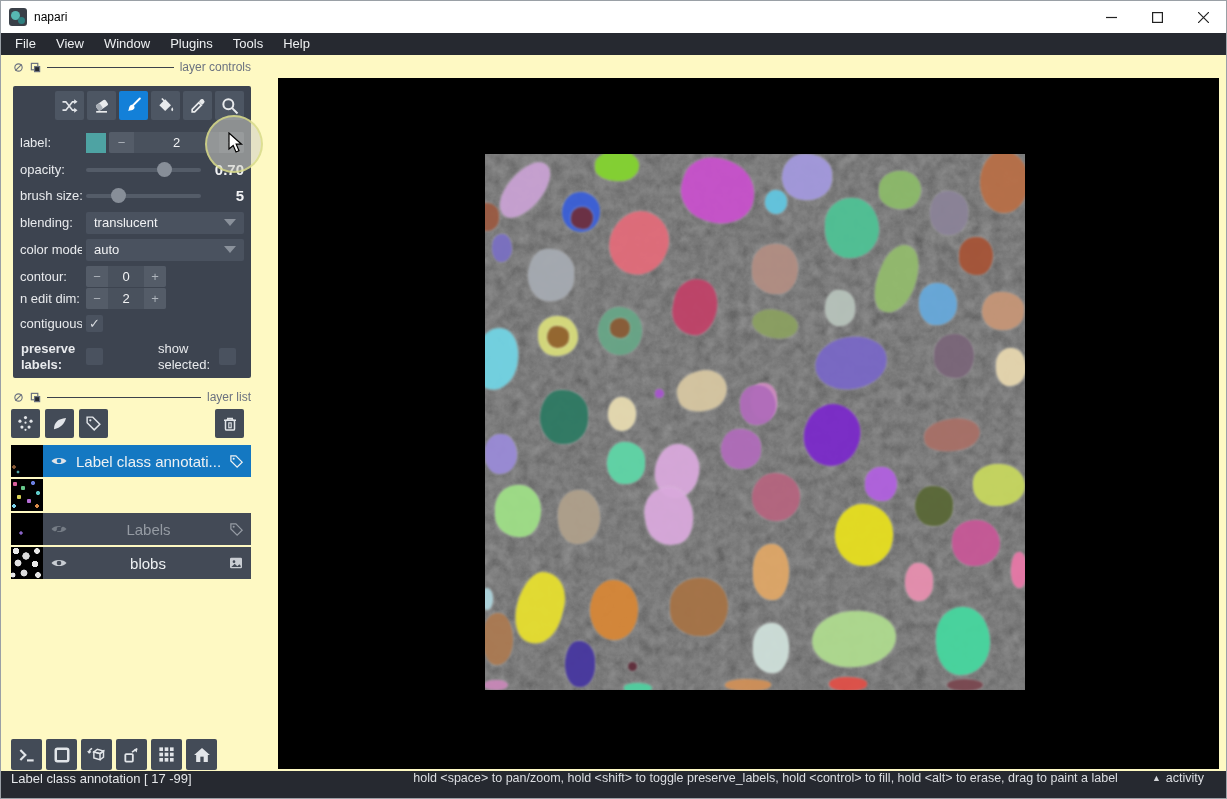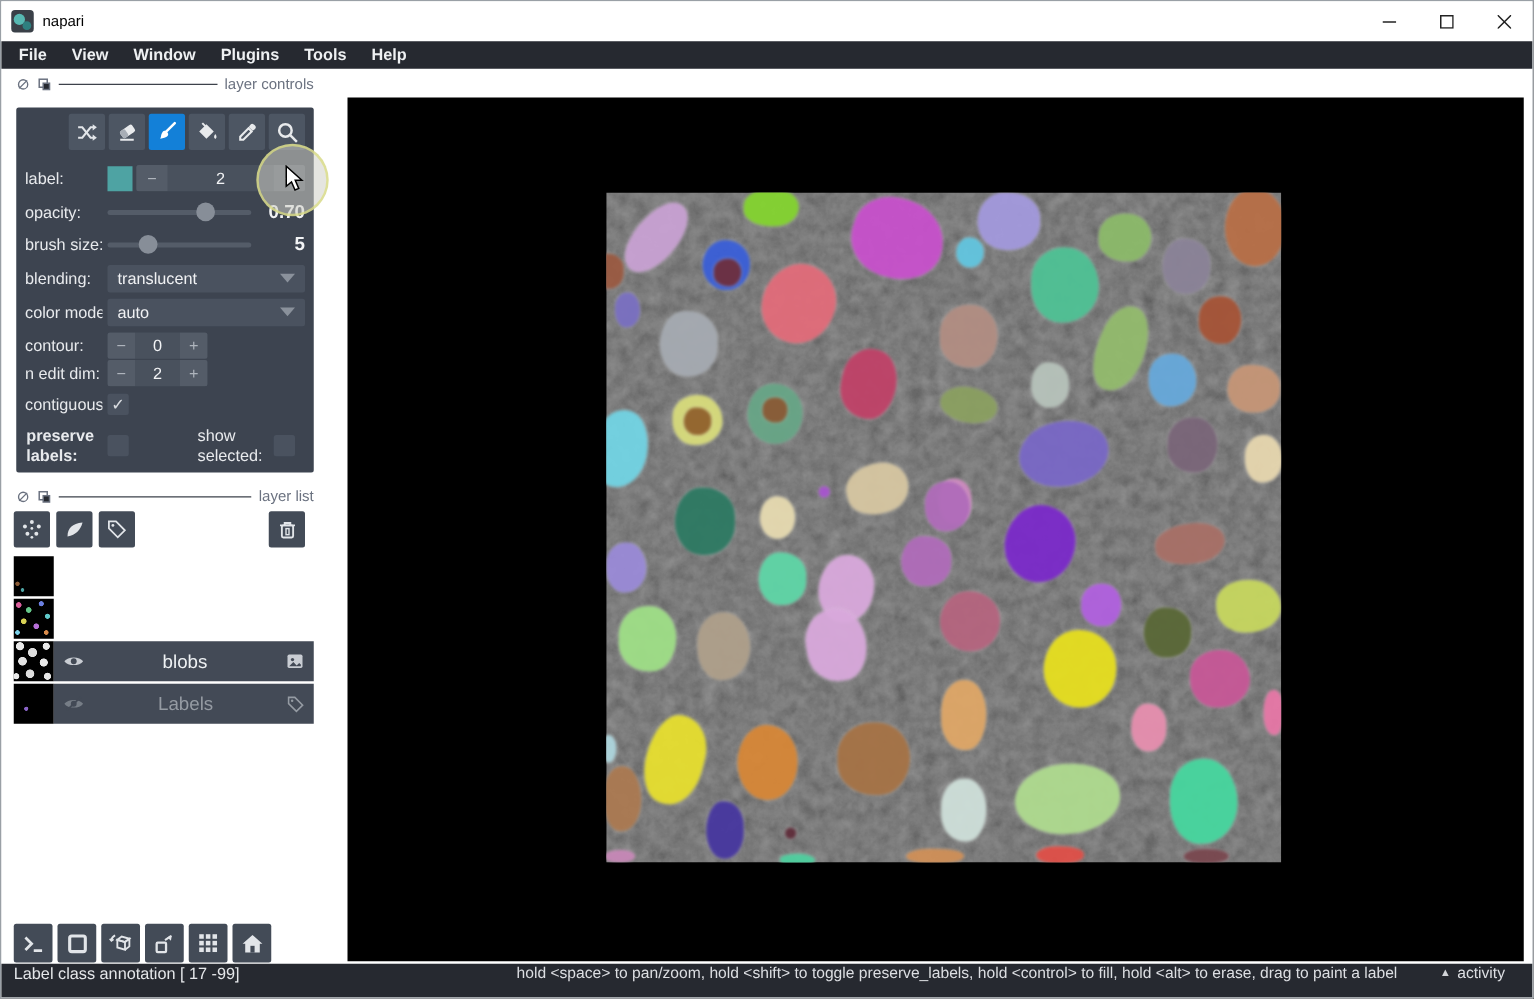--- a/index.html
+++ b/index.html
@@ -1,33 +1,33 @@
 <!DOCTYPE html>
 <html><head>
 <meta charset="utf-8">
 <style>
   * { margin:0; padding:0; box-sizing:border-box; }
   html,body { background:#111; }
   body { font-family:"Liberation Sans","DejaVu Sans",sans-serif; }
-  .window { position:relative; width:1227px; height:799px; background:#ffffff; border:1px solid #9aa0a6; overflow:hidden; }
+  .window { position:relative; width:1227px; height:799px; background:#fef9c3; border:1px solid #9aa0a6; overflow:hidden; }
 
   
   .titlebar { height:32px; background:#ffffff; display:flex; align-items:center; padding-left:8px; }
   .app-logo { width:18px; height:18px; border-radius:3px; background:#3a4048; position:relative; margin-right:7px; }
   .app-logo i { position:absolute; border-radius:50%; }
   .app-logo i.b1 { width:9px; height:9px; left:2px; top:3px; background:#57b8b2; }
   .app-logo i.b2 { width:7px; height:7px; right:2px; bottom:2px; background:#2e7f7f; }
   .title-text { font-size:12px; color:#000; }
   .win-controls { margin-left:auto; display:flex; height:100%; }
   .win-btn { width:46px; height:100%; display:flex; align-items:center; justify-content:center; color:#222; }
   .win-btn svg { display:block; }
 
   
   .menubar { height:22px; background:#262930; display:flex; align-items:center; padding-left:4px; }
-  .menu-item { color:#eef0f2; font-size:13px; padding:4px 10px; line-height:22px;font-weight:bold; }
+  .menu-item { color:#eef0f2; font-size:13px; padding:4px 10px; line-height:22px; }
 
   
   .main { display:flex; height:716px; }
   .panel { width:277px; flex:0 0 277px; position:relative; }
 
   .dock-header { position:absolute; left:12px; right:27px; height:16px; display:flex; align-items:center; gap:6px; }
   .dock-header .hline { flex:1; height:1px; background:#3d424b; }
   .dock-title { color:#6b7280; font-size:12px; }
 
   .controls-box { position:absolute; left:12px; top:31px; width:238px; height:292px; background:#3d4450; border-radius:2px; padding:5px 7px; display:flex; flex-direction:column; }
@@ -344,61 +344,76 @@
             <path d="M9 7 V4.5 h6 V7" stroke="#e2e5e9" stroke-width="2" fill="none"></path>
             <rect x="6" y="7" width="12" height="13" rx="1.5" stroke="#e2e5e9" stroke-width="2" fill="none"></rect>
             <rect x="10.4" y="10.5" width="3.2" height="6.5" stroke="#e2e5e9" stroke-width="1.5" fill="none"></rect>
           </svg>
         </span>
 
       <div class="layers">
 
         <div class="layer-entry">
           <div class="thumb thumb-annotation"></div>
+          <div class="layer-row selected">
+            <span class="eye-wrap">
+                <svg width="18" height="18" viewBox="0 0 24 24">
+                  <path d="M2 12 C5.5 6.5 18.5 6.5 22 12 C18.5 17.5 5.5 17.5 2 12 Z" fill="#dfe3e8"></path>
+                  <circle cx="12" cy="12" r="3.1" fill="#1478c2"></circle>
+                </svg>
+              </span>
+            <span class="layer-name">Label class annotati...</span>
+            <span class="type-wrap">
+                <svg width="15" height="15" viewBox="0 0 24 24">
+                  <path d="M3 3 h8 l10 10 -8 8 L3 11 Z" fill="none" stroke="#eef1f3" stroke-width="2"></path>
+                  <circle cx="7.5" cy="7.5" r="1.6" fill="#eef1f3"></circle>
+                </svg>
+              </span>
+          </div>
         </div>
 
         <div class="layer-entry">
           <div class="thumb thumb-objectseg"></div>
+        </div>
+
+        <div class="layer-entry">
+          <div class="thumb thumb-labels"></div>
+          <div class="layer-row hidden-layer">
+            <span class="eye-wrap">
+                <svg width="18" height="18" viewBox="0 0 24 24">
+                  <path d="M2 12 C5.5 6.5 18.5 6.5 22 12 C18.5 17.5 5.5 17.5 2 12 Z" fill="#767d86"></path>
+                  <circle cx="12" cy="12" r="3.1" fill="#434a56"></circle>
+                  <path d="M4.5 19 L19.5 5" stroke="#434a56" stroke-width="2"></path>
+                </svg>
+              </span>
+            <span class="layer-name">Labels</span>
+            <span class="type-wrap">
+                <svg width="15" height="15" viewBox="0 0 24 24">
+                  <path d="M3 3 h8 l10 10 -8 8 L3 11 Z" fill="none" stroke="#959ba3" stroke-width="2"></path>
+                  <circle cx="7.5" cy="7.5" r="1.6" fill="#959ba3"></circle>
+                </svg>
+              </span>
+          </div>
         </div>
 
         <div class="layer-entry">
           <div class="thumb thumb-blobs"></div>
           <div class="layer-row">
             <span class="eye-wrap">
                 <svg width="18" height="18" viewBox="0 0 24 24">
                   <path d="M2 12 C5.5 6.5 18.5 6.5 22 12 C18.5 17.5 5.5 17.5 2 12 Z" fill="#c9cdd3"></path>
                   <circle cx="12" cy="12" r="3.1" fill="#434a56"></circle>
                 </svg>
               </span>
             <span class="layer-name">blobs</span>
             <span class="type-wrap">
                 <svg width="16" height="16" viewBox="0 0 24 24">
                   <rect x="3" y="4" width="18" height="16" rx="2" fill="#c9cdd3"></rect>
                   <circle cx="9" cy="10" r="2" fill="#434a56"></circle>
                   <path d="M5 18 l5 -5 4 4 3 -3 2 2 v2 z" fill="#434a56"></path>
-                </svg>
-              </span>
-          </div>
-        </div>
-
-        <div class="layer-entry">
-          <div class="thumb thumb-labels"></div>
-          <div class="layer-row hidden-layer">
-            <span class="eye-wrap">
-                <svg width="18" height="18" viewBox="0 0 24 24">
-                  <path d="M2 12 C5.5 6.5 18.5 6.5 22 12 C18.5 17.5 5.5 17.5 2 12 Z" fill="#767d86"></path>
-                  <circle cx="12" cy="12" r="3.1" fill="#434a56"></circle>
-                  <path d="M4.5 19 L19.5 5" stroke="#434a56" stroke-width="2"></path>
-                </svg>
-              </span>
-            <span class="layer-name">Labels</span>
-            <span class="type-wrap">
-                <svg width="15" height="15" viewBox="0 0 24 24">
-                  <path d="M3 3 h8 l10 10 -8 8 L3 11 Z" fill="none" stroke="#959ba3" stroke-width="2"></path>
-                  <circle cx="7.5" cy="7.5" r="1.6" fill="#959ba3"></circle>
                 </svg>
               </span>
           </div>
         </div>
       </div>
 
       <div class="viewer-buttons">
         <span class="vw-btn">
             <svg width="20" height="20" viewBox="0 0 24 24">
               <path d="M4 6 l6 6 -6 6" stroke="#e2e5e9" stroke-width="2.6" fill="none"></path>

